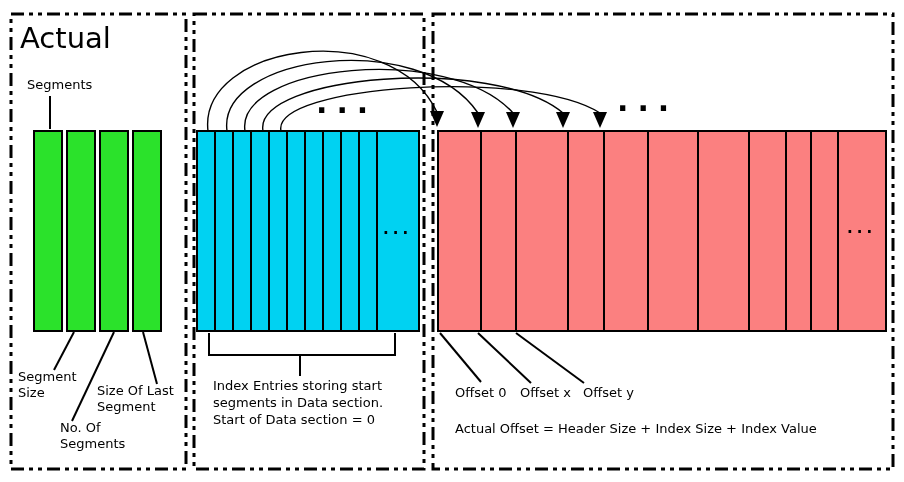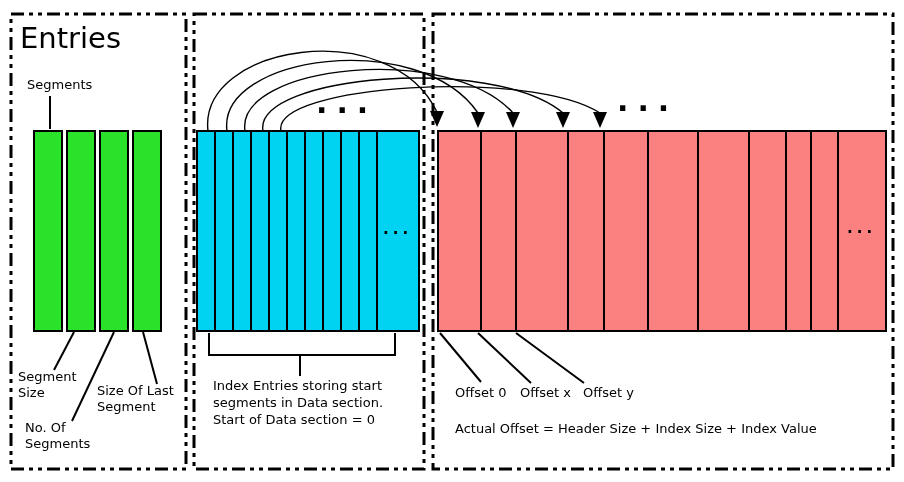--- a/index.html
+++ b/index.html
@@ -91,25 +91,25 @@
     </g>
     <g fill="#000" stroke="none">
       <polygon points="430,111 444,111 437,127"></polygon>
       <polygon points="471,112 485,112 478,128"></polygon>
       <polygon points="506,112 520,112 513,128"></polygon>
       <polygon points="556,112 570,112 563,128"></polygon>
       <polygon points="593,112 607,112 600,128"></polygon>
     </g>
   </svg>
 
-  <div class="title txt" style="left:20px;top:22px">Entries</div>
+  <div class="title txt" style="left:20px;top:22px">Actual</div>
 
   <div class="small txt" style="left:27px;top:77px">Segments</div>
   <div class="small txt" style="left:18px;top:369px;width:62px">Segment Size</div>
-  <div class="small txt" style="left:25px;top:420px;width:72px">No. Of Segments</div>
+  <div class="small txt" style="left:60px;top:420px;width:72px">No. Of Segments</div>
   <div class="small txt" style="left:97px;top:383px;width:100px">Size Of Last Segment</div>
 
   <div class="small txt" style="left:213px;top:377px;line-height:17px">
     <span style="display:block">Index Entries storing start</span>
     <span style="display:block">segments in Data section.</span>
     <span style="display:block">Start of Data section = 0</span>
   </div>
 
   <div class="small txt" style="left:455px;top:385px">Offset 0</div>
   <div class="small txt" style="left:520px;top:385px">Offset x</div>

